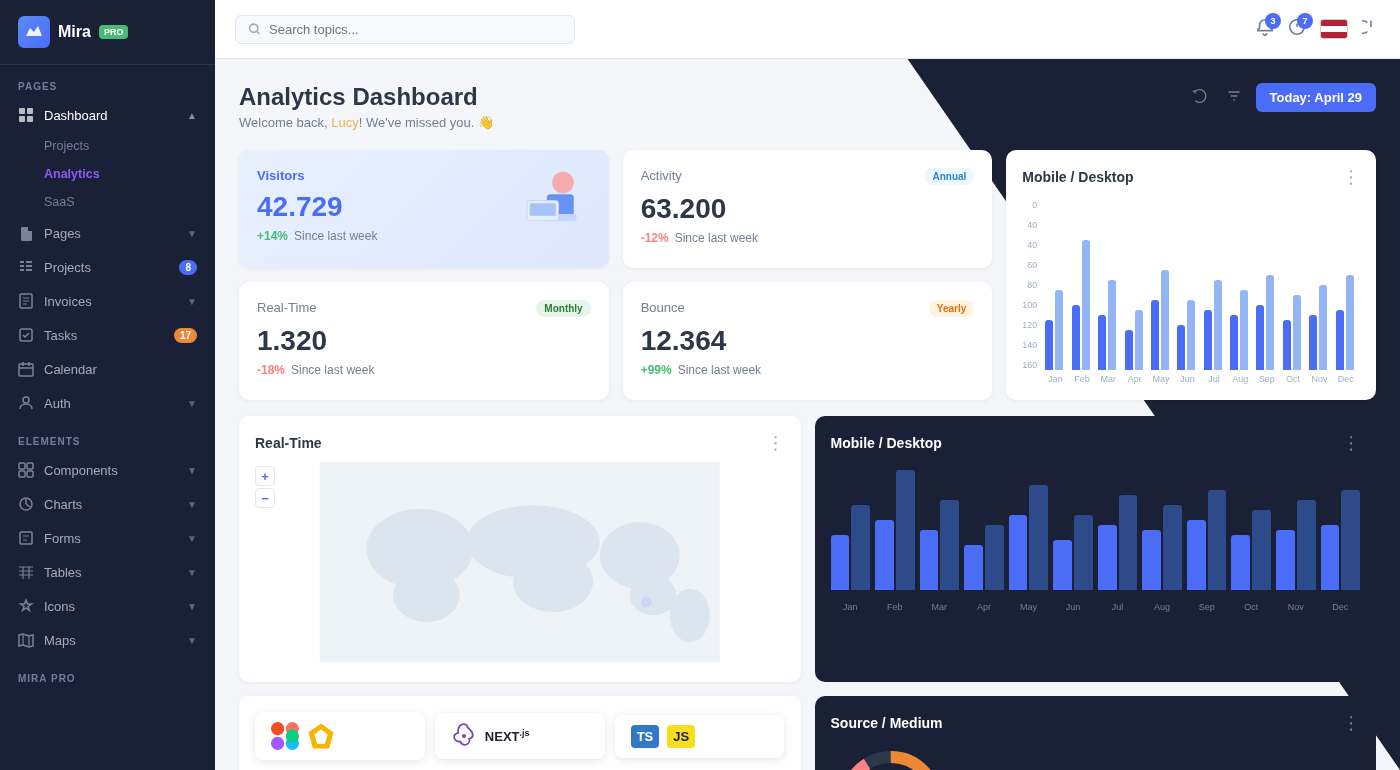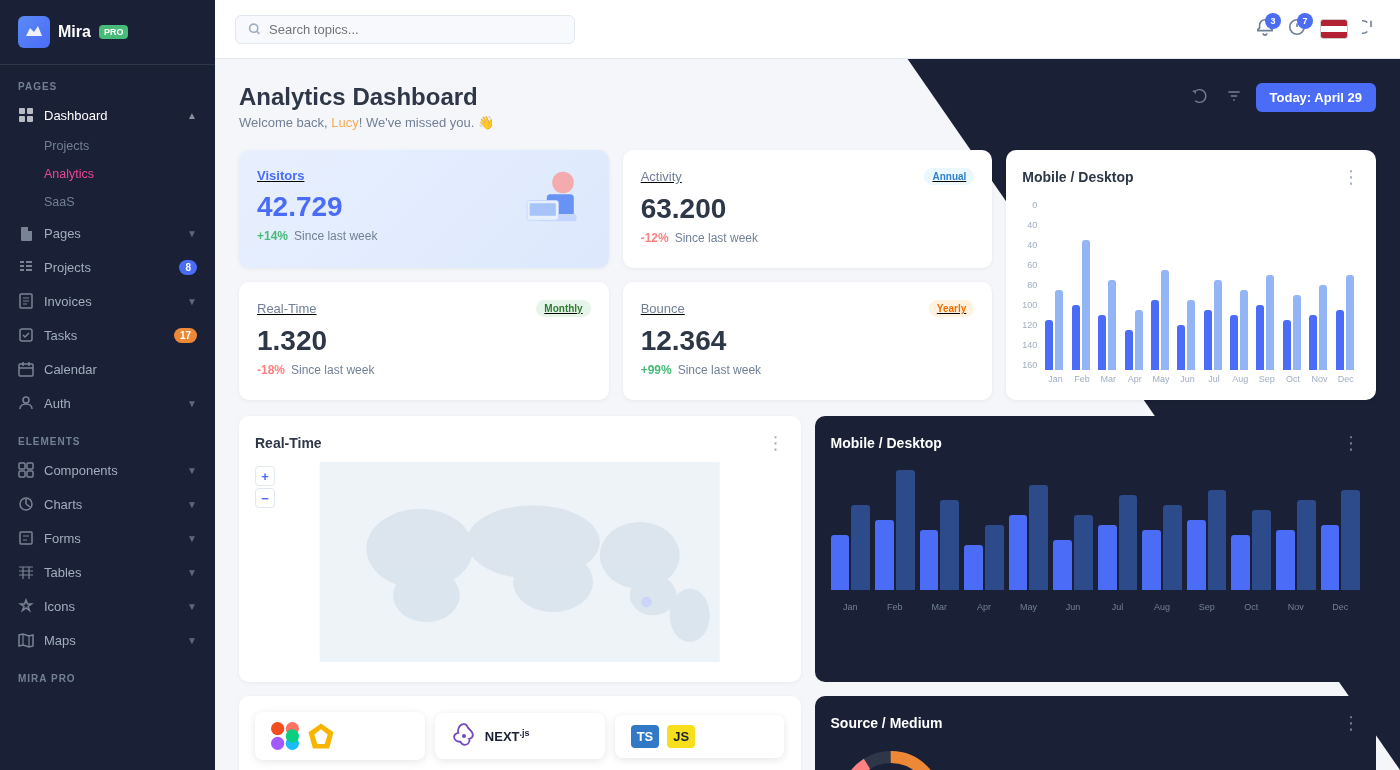--- a/index.html
+++ b/index.html
@@ -61,21 +61,21 @@
     }
     .sidebar-item .badge.orange { background: #ed8936; }
     .sidebar-item .chevron { margin-left: auto; font-size: 10px; opacity: 0.5; }
 
     .sidebar-sub-item {
       display: flex; align-items: center;
       padding: 7px 18px 7px 44px; cursor: pointer;
       color: #718096; font-size: 12.5px;
       transition: background 0.15s;
     }
-    .sidebar-sub-item.active { color: #ec4899; font-weight: 400; }
+    .sidebar-sub-item.active { color: #8b5cf6; font-weight: 700; }
 
     
     .main {
       flex: 1;
       display: flex;
       flex-direction: column;
       height: 770px;
       overflow: hidden;
       position: relative;
     }
@@ -162,21 +162,21 @@
       margin-bottom: 16px;
     }
 
     .stat-card {
       background: white; border-radius: 10px;
       padding: 18px; position: relative;
       box-shadow: 0 1px 4px rgba(0,0,0,0.06);
       overflow: hidden;
     }
     .stat-card.visitors { background: linear-gradient(135deg, #e8f0fe 0%, #dde8fd 100%); }
-    .stat-card-header { display: flex; align-items: center; justify-content: space-between; margin-bottom: 8px; text-decoration: underline; }
+    .stat-card-header { display: flex; align-items: flex-start; justify-content: space-between; margin-bottom: 8px; }
     .stat-label { font-size: 13px; color: #718096; font-weight: 500; }
     .stat-label.visitors-label { color: #4a6cf7; font-weight: 600; }
     .stat-badge {
       font-size: 10px; padding: 3px 8px; border-radius: 10px;
       font-weight: 600;
     }
     .stat-badge.annual { background: #ebf8ff; color: #3182ce; }
     .stat-badge.monthly { background: #e6f4ea; color: #2e7d32; }
     .stat-badge.yearly { background: #fff3e0; color: #ef6c00; }
     .stat-value { font-size: 28px; font-weight: 700; color: #2d3748; margin: 6px 0; }

